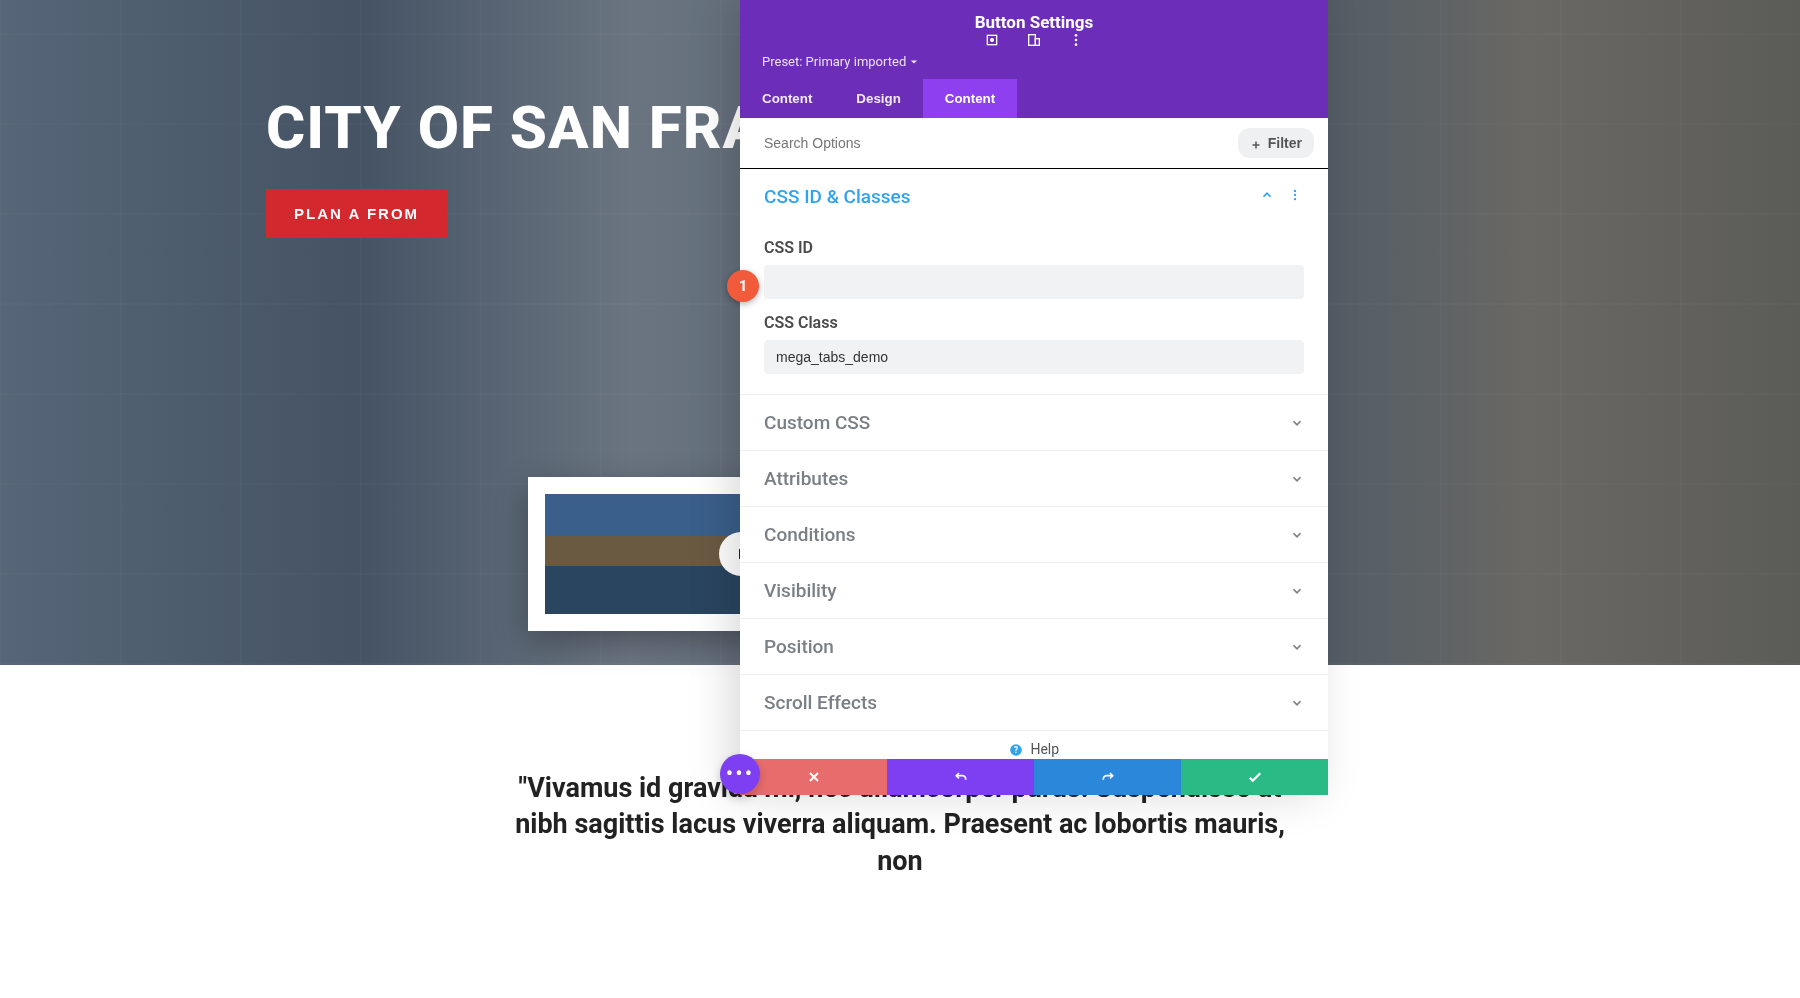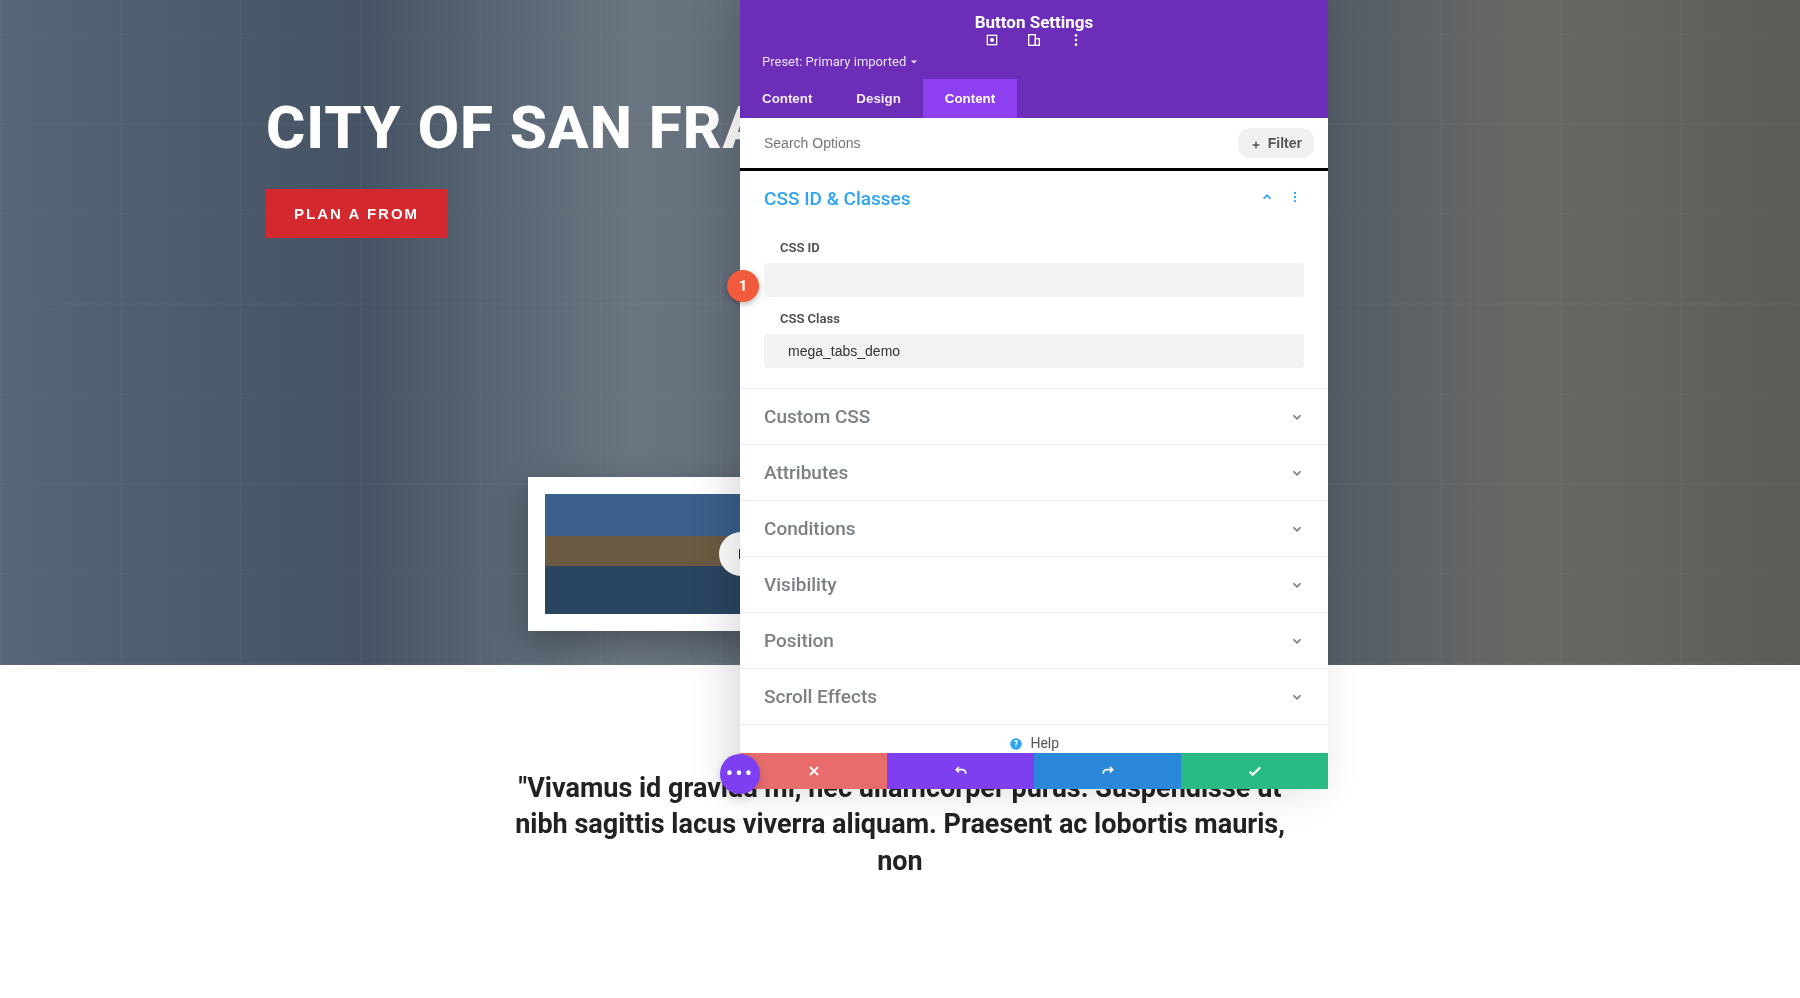--- a/index.html
+++ b/index.html
@@ -141,21 +141,21 @@
 
 .panel-body {
   background:#fff;
   padding: 0;
   max-height: 640px;
   overflow-y: auto;
 }
 .panel-search-row {
   display:flex; align-items:center;
   padding: 10px 14px 10px 24px;
-  border-bottom: 3px solid #000000;
+  border-bottom: 1px solid #000000;
 }
 .panel-search {
   flex:1;
   border:none;
   outline:none;
   font-size:14px;
   color:#888;
   background:transparent;
 }
 .panel-filter {
@@ -183,31 +183,31 @@
   cursor:pointer;
   gap:25px;
 }
 .acc-title { font-size: 19px; color:#7a7f85; font-weight:500; }
 .acc-head.open .acc-title { color:#2ea3f2; }
 .acc-icons { display:flex; gap:10px; align-items:center; }
 .acc-icons button { background:none;border:none;cursor:pointer;color:#2ea3f2;padding:2px; }
 
 .acc-body { padding: 0 24px 20px 24px; }
 .field-label {
-  font-size: 13px;
+  font-size: 16px;
   color:#4a4a4a;
   font-weight:600;
-  margin: 14px 0 8px 16px;
+  margin: 14px 0 8px 0;
 }
 .field-input {
   width:100%;
   background:#f1f2f3;
   border:none;
   border-radius:4px;
-  padding: 9px 24px;
+  padding: 9px 12px;
   font-size:14px;
   color:#333;
   outline:none;
 }
 
 .panel-footer-help {
   text-align:center;
   padding: 10px 0 2px 0;
   color:#555;
   font-size:14px;

